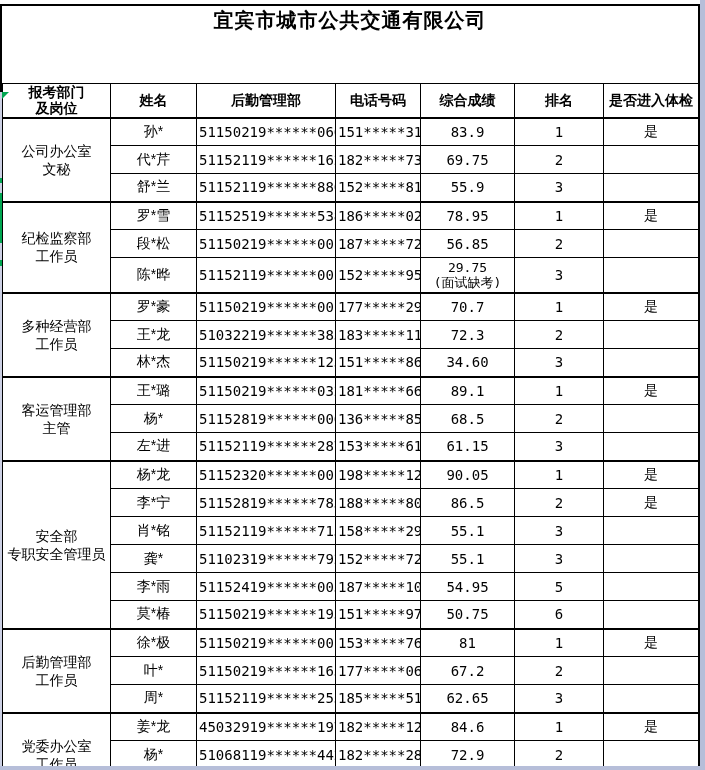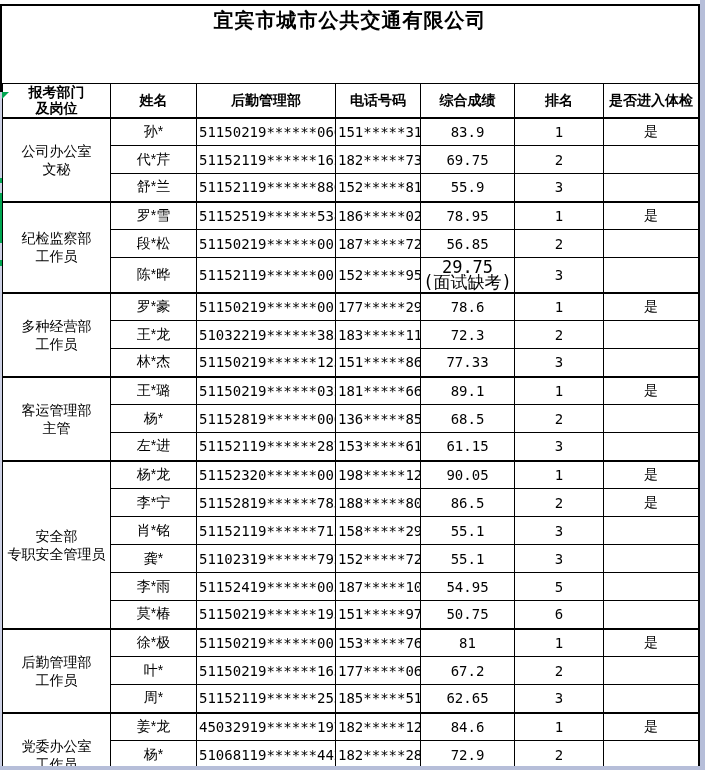--- a/index.html
+++ b/index.html
@@ -61,21 +61,21 @@
     white-space: pre-line;
     line-height: 18px;
   }
   td.name, td.exam { font-size: 14px; }
   td.num {
     font-family: "DejaVu Sans Mono", monospace;
     font-size: 14px;
     white-space: pre-line;
     line-height: 16px;
   }
-  td.num.with-note { font-size: 17px; line-height: 15px; }
+  td.num.with-note { font-size: 13px; line-height: 15px; }
 
   
   .green-triangle {
     position: absolute; left: 2px; top: 92px;
     width: 0; height: 0;
     border-top: 7px solid var(--green);
     border-right: 7px solid transparent;
     z-index: 5;
   }
 
@@ -175,37 +175,37 @@
           <td class="num">3</td>
           <td class="exam"></td>
         </tr>
 
         <tr class="group-start">
           <td class="dept" rowspan="3">多种经营部
 工作员</td>
           <td class="name">罗*豪</td>
           <td class="num">51150219******0011</td>
           <td class="num">177*****292</td>
-          <td class="num">78.6</td>
+          <td class="num">70.7</td>
           <td class="num">1</td>
           <td class="exam">是</td>
         </tr>
         <tr>
           <td class="name">王*龙</td>
           <td class="num">51032219******3858</td>
           <td class="num">183*****110</td>
           <td class="num">72.3</td>
           <td class="num">2</td>
           <td class="exam"></td>
         </tr>
         <tr>
           <td class="name">林*杰</td>
           <td class="num">51150219******1250</td>
           <td class="num">151*****866</td>
-          <td class="num">77.33</td>
+          <td class="num">34.60</td>
           <td class="num">3</td>
           <td class="exam"></td>
         </tr>
 
         <tr class="group-start">
           <td class="dept" rowspan="3">客运管理部
 主管</td>
           <td class="name">王*璐</td>
           <td class="num">51150219******0326</td>
           <td class="num">181*****661</td>

